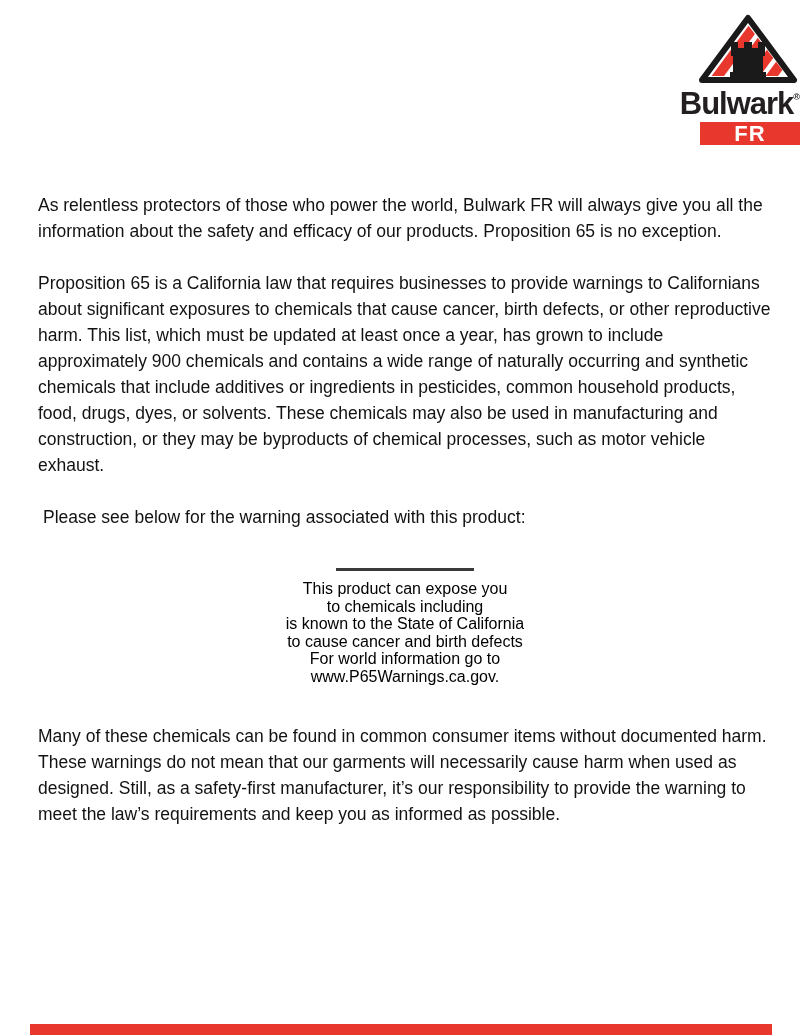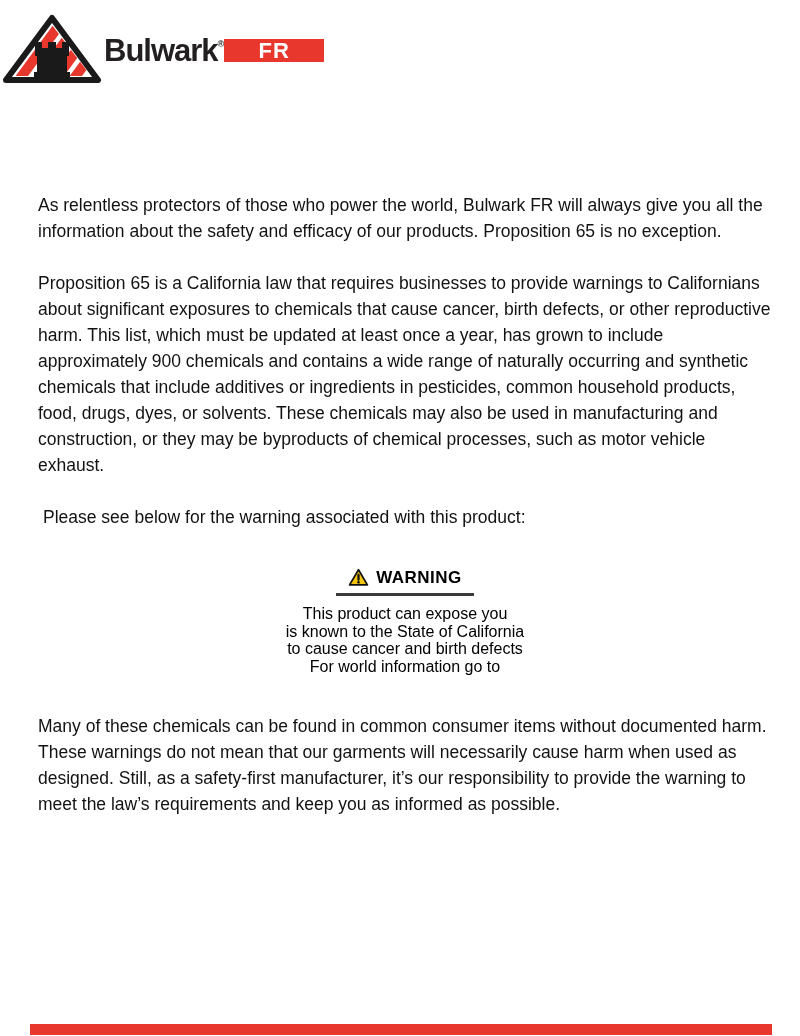--- a/index.html
+++ b/index.html
@@ -7,21 +7,21 @@
     position:relative;
     width:800px;height:1036px;
     background:#ffffff;
     overflow:hidden;
     font-family:"Liberation Sans", sans-serif;
     color:#121212;
   }
   
   .logo{
     position:absolute;top:12px;left:0;right:0;
-    display:flex;flex-direction:row;align-items:center;
+    display:flex;flex-direction:column;align-items:flex-end;
   }
   .logo-triangle{display:block;}
   .logo-wordmark{
     margin-top:2px;
     font-size:31px;font-weight:900;letter-spacing:-1px;
     color:#231f20;line-height:1;white-space:nowrap;
   }
   .logo-wordmark sup{font-size:9px;font-weight:700;vertical-align:14px;letter-spacing:0;}
   .logo-fr-bar{
     margin-top:3px;width:100px;height:23px;
@@ -85,34 +85,28 @@
       <span>FR</span>
     </div>
   </div>
 
   <div class="content">
     <p>As relentless protectors of those who power the world, Bulwark FR will always give you all the information about the safety and efficacy of our products. Proposition 65 is no exception.</p>
     <p>Proposition 65 is a California law that requires businesses to provide warnings to Californians about significant exposures to chemicals that cause cancer, birth defects, or other reproductive harm. This list, which must be updated at least once a year, has grown to include approximately 900 chemicals and contains a wide range of naturally occurring and synthetic chemicals that include additives or ingredients in pesticides, common household products, food, drugs, dyes, or solvents. These chemicals may also be used in manufacturing and construction, or they may be byproducts of chemical processes, such as motor vehicle exhaust.</p>
     <p class="lead-space">Please see below for the warning associated with this product:</p>
 
     <div class="warning-label">
-      <div class="warning-head">
-        <svg width="21" height="19" viewBox="0 0 24 22">
-          <path d="M12,2 L22.3,19.5 L1.7,19.5 Z" fill="#f5c50f" stroke="#111111" stroke-width="2" stroke-linejoin="round"></path>
-          <line x1="12" y1="8" x2="12" y2="13.6" stroke="#111111" stroke-width="2.6" stroke-linecap="round"></line>
-          <circle cx="12" cy="16.6" r="1.5" fill="#111111"></circle>
-        </svg>
-        <span>WARNING</span>
-      </div>
       <div class="warning-underline"></div>
       <div class="warning-lines">
         <div>This product can expose you</div>
+        <div>to chemicals including</div>
         <div>is known to the State of California</div>
         <div>to cause cancer and birth defects</div>
         <div>For world information go to</div>
+        <div>www.P65Warnings.ca.gov.</div>
       </div>
     </div>
 
     <p>Many of these chemicals can be found in common consumer items without documented harm. These warnings do not mean that our garments will necessarily cause harm when used as designed. Still, as a safety-first manufacturer, it’s our responsibility to provide the warning to meet the law’s requirements and keep you as informed as possible.</p>
   </div>
 
   <div class="footer-bar" style="background:#e8382d;"></div>
 
 </div>
 

